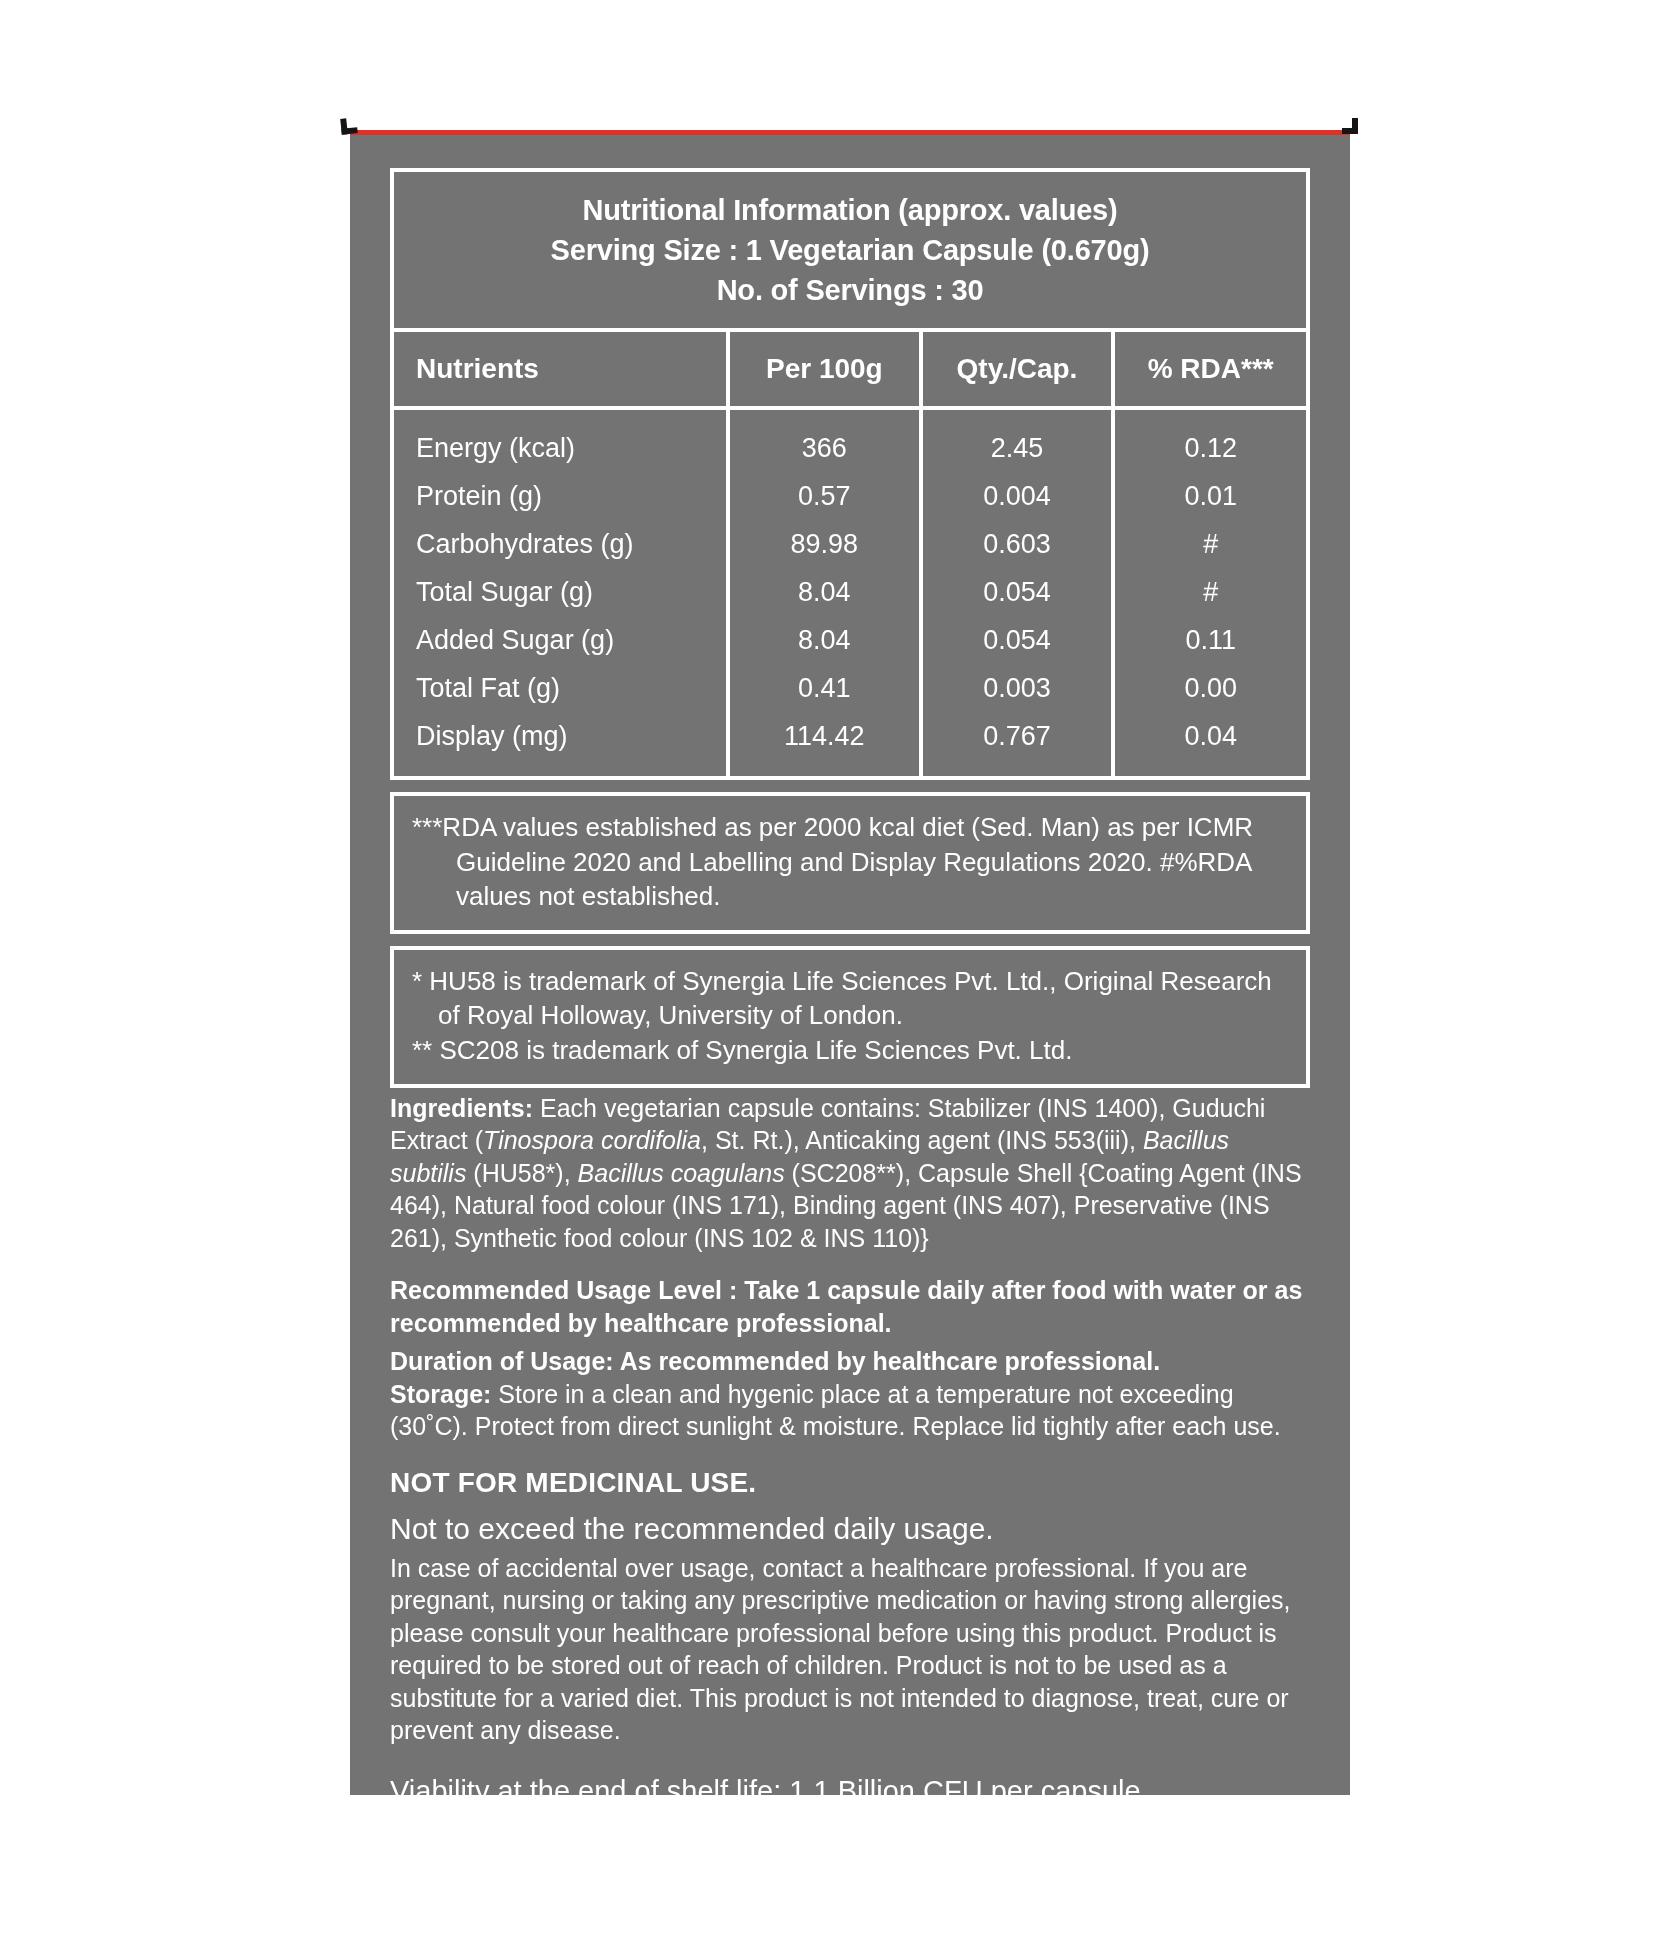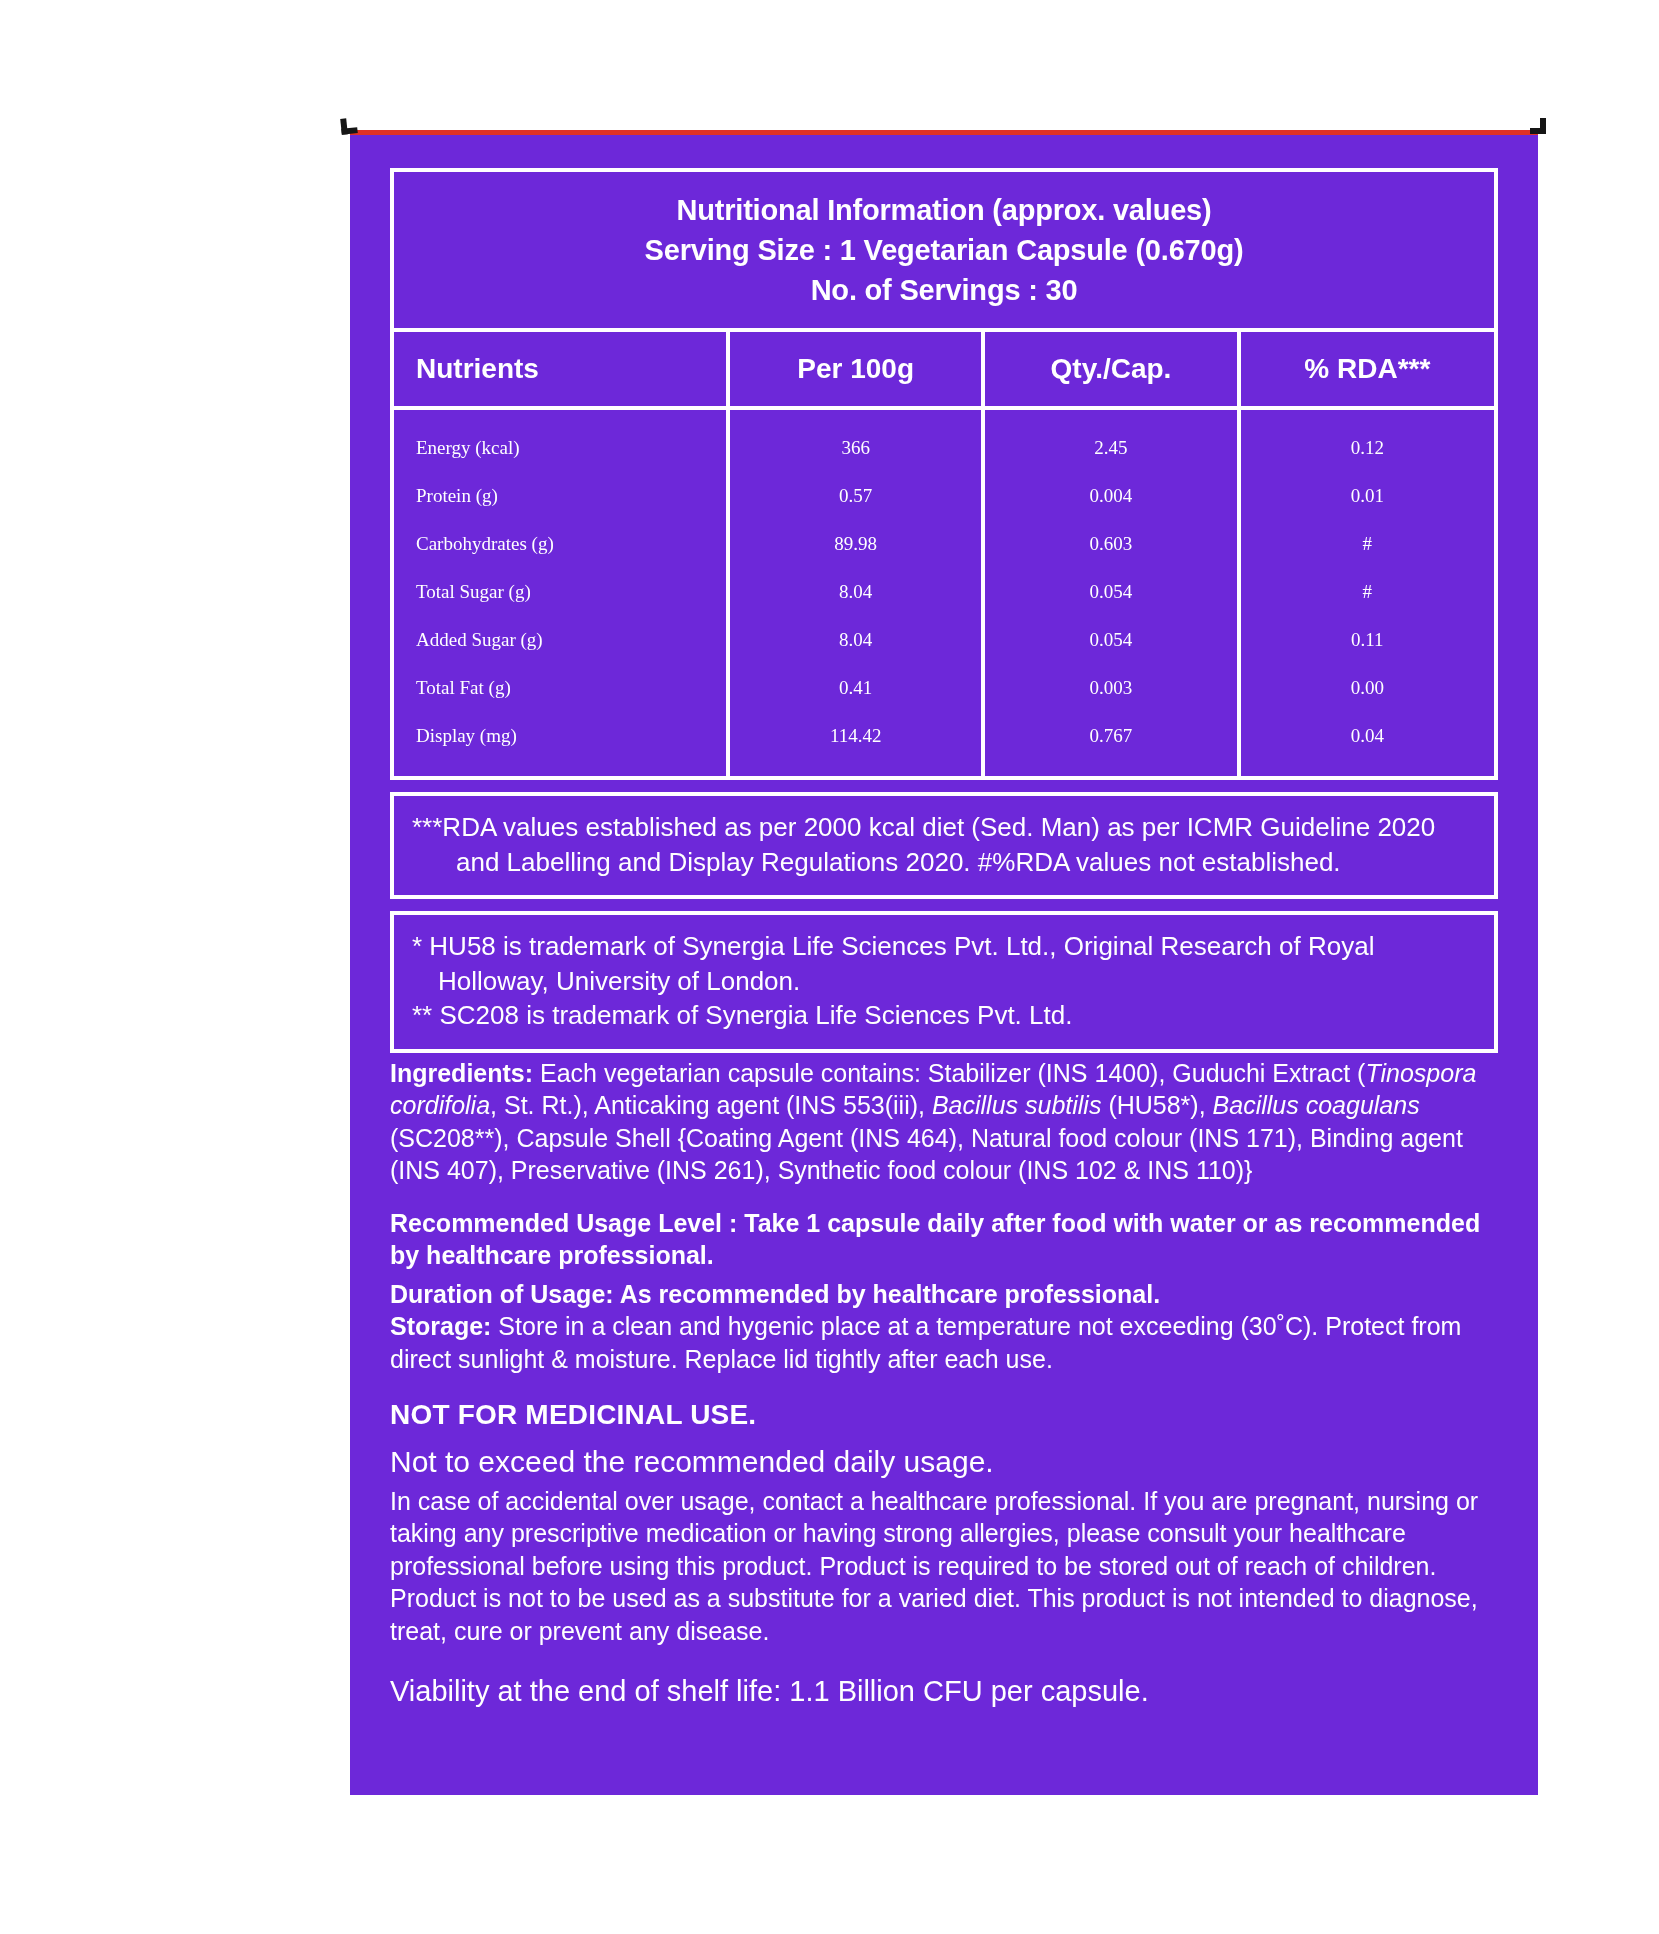--- a/index.html
+++ b/index.html
@@ -13,23 +13,23 @@
     position: relative;
     font-family: "Liberation Sans", sans-serif;
     -webkit-font-smoothing: antialiased;
   }
 
   
   #label-panel {
     position: absolute;
     left: 350px;
     top: 130px;
-    width: 1188px;
+    width: 1000px;
     height: 1665px;
-    background: #6d28d9;
+    background: #737373;
     box-sizing: border-box;
   }
   #panel-top-rule {
     position: absolute;
     left: 0;
     top: 0;
     width: 100%;
     height: 5px;
     background: #e03127;
   }
@@ -98,24 +98,23 @@
     font-weight: bold;
     font-size: 28px;
     height: 74px;
     vertical-align: middle;
     border-bottom: 4px solid #ffffff;
   }
   .col-nutrient { width: 310px; text-align: left; padding-left: 22px !important; }
   .col-val { text-align: center; }
 
   #nutrition-table tbody td {
-    font-size: 19px;
+    font-size: 27px;
     height: 48px;
     vertical-align: middle;
-    font-family: Liberation Serif, serif;
   }
   #nutrition-table tbody tr:first-child td { padding-top: 14px; }
   #nutrition-table tbody tr:last-child td { padding-bottom: 16px; }
   td.col-nutrient { font-weight: normal; }
 
   
   .note-box {
     border: 4px solid #ffffff;
     box-sizing: border-box;
     padding: 14px 18px 16px 18px;

